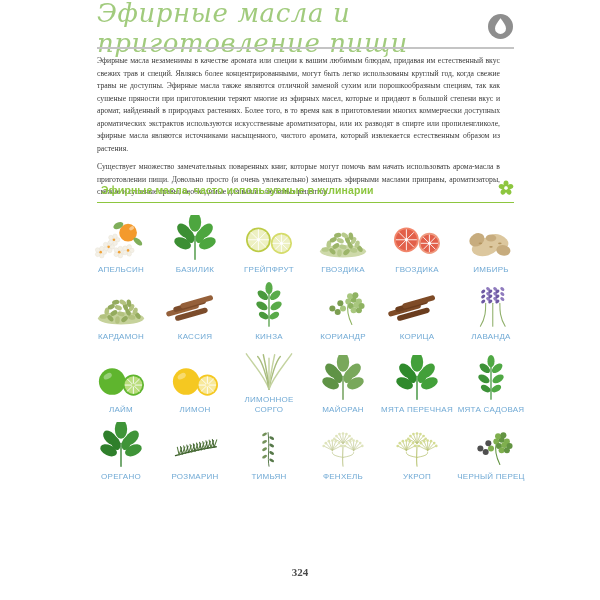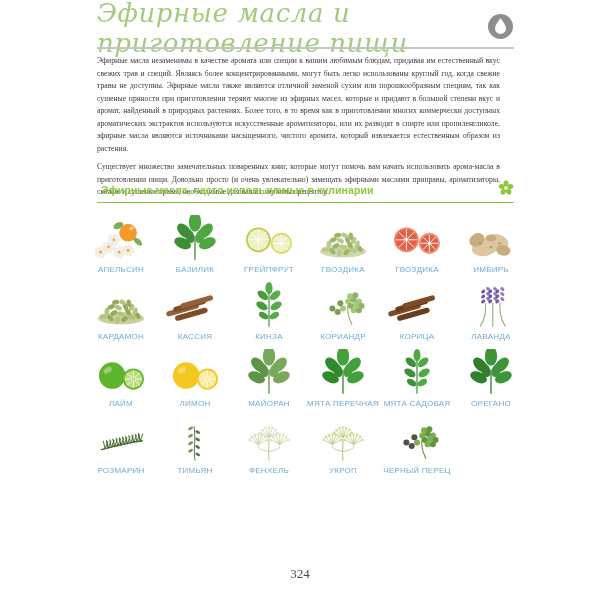--- a/index.html
+++ b/index.html
@@ -36,21 +36,21 @@
     display:grid; grid-template-columns:repeat(6,1fr); row-gap:3px; column-gap:2px;
   }
   .cell { display:flex; flex-direction:column; align-items:center; justify-content:flex-end; min-height:64px; }
   .photo { height:46px; display:flex; align-items:flex-end; justify-content:center; }
   .ilabel {
     font-family:"Liberation Sans", sans-serif; font-size:8px; color:var(--label-blue);
     text-align:center; margin-top:4px; line-height:1.3; letter-spacing:0.25px; white-space:pre-line;
   }
   .pageno {
     position:absolute; left:0; top:566px; width:600px; text-align:center;
-    font-size:13px; color:#4a4a4a;
+    font-size:11px; color:#4a4a4a;font-weight:bold;
   }
   .drop-circle { fill:var(--icon-gray); }
   .drop-shape  { fill:#ffffff; }
   .petal { fill:var(--section-green); }
 </style>
 </head>
 <body>
 
 <div class="page">
 
@@ -386,20 +386,35 @@
             <path d="M50 34 L50.0 43.3" fill="none" stroke="#ffffff" stroke-width="1" stroke-linecap="round"></path>
             <path d="M50 34 L43.4 40.6" fill="none" stroke="#ffffff" stroke-width="1" stroke-linecap="round"></path>
             <path d="M50 34 L40.7 34.0" fill="none" stroke="#ffffff" stroke-width="1" stroke-linecap="round"></path>
             <path d="M50 34 L43.4 27.4" fill="none" stroke="#ffffff" stroke-width="1" stroke-linecap="round"></path>
             <path d="M50 34 L50.0 24.7" fill="none" stroke="#ffffff" stroke-width="1" stroke-linecap="round"></path>
             <path d="M50 34 L56.6 27.4" fill="none" stroke="#ffffff" stroke-width="1" stroke-linecap="round"></path>
             <circle cx="50" cy="34" r="1.8" fill="#f8e99b"></circle>
           </svg>
         </div>
         <div class="ilabel">ЛИМОН</div>
+      </div>
+      <div class="cell">
+        <div class="photo">
+          <svg width="72" height="46" viewBox="0 0 72 52">
+            <path d="M36 50 C 31.2 36 20 24 10.399999999999999 10" fill="none" stroke="#c4d3a0" stroke-width="1.6" stroke-linecap="round"></path>
+            <path d="M36 50 C 33.6 36 28 18 23.2 13" fill="none" stroke="#a9bd7e" stroke-width="1.6" stroke-linecap="round"></path>
+            <path d="M36 50 C 36 36 36 14 36 15" fill="none" stroke="#c4d3a0" stroke-width="1.6" stroke-linecap="round"></path>
+            <path d="M36 50 C 38.4 36 44 18 48.8 13" fill="none" stroke="#a9bd7e" stroke-width="1.6" stroke-linecap="round"></path>
+            <path d="M36 50 C 40.8 36 52 24 61.6 10" fill="none" stroke="#c4d3a0" stroke-width="1.6" stroke-linecap="round"></path>
+            <path d="M36 50 C 34.8 36 32 22 29.6 11" fill="none" stroke="#a9bd7e" stroke-width="1.6" stroke-linecap="round"></path>
+            <path d="M36 50 C 37.2 36 40 22 42.4 11" fill="none" stroke="#c4d3a0" stroke-width="1.6" stroke-linecap="round"></path>
+          </svg>
+        </div>
+        <div class="ilabel">ЛИМОННОЕ
+СОРГО</div>
       </div>
       <div class="cell">
         <div class="photo">
           <svg width="72" height="46" viewBox="0 0 72 52">
             <path d="M36 50 L36 24" fill="none" stroke="#5f9346" stroke-width="1.5" stroke-linecap="round"></path>
             <ellipse cx="36" cy="8" rx="7" ry="11" fill="#79a85b"></ellipse>
             <ellipse cx="24" cy="18" rx="6" ry="10" fill="#5f9346" transform="rotate(-45 24 18)"></ellipse>
             <ellipse cx="48" cy="18" rx="6" ry="10" fill="#79a85b" transform="rotate(45 48 18)"></ellipse>
             <ellipse cx="22" cy="32" rx="6" ry="10" fill="#5f9346" transform="rotate(-65 22 32)"></ellipse>
             <ellipse cx="50" cy="32" rx="6" ry="10" fill="#79a85b" transform="rotate(65 50 32)"></ellipse>

